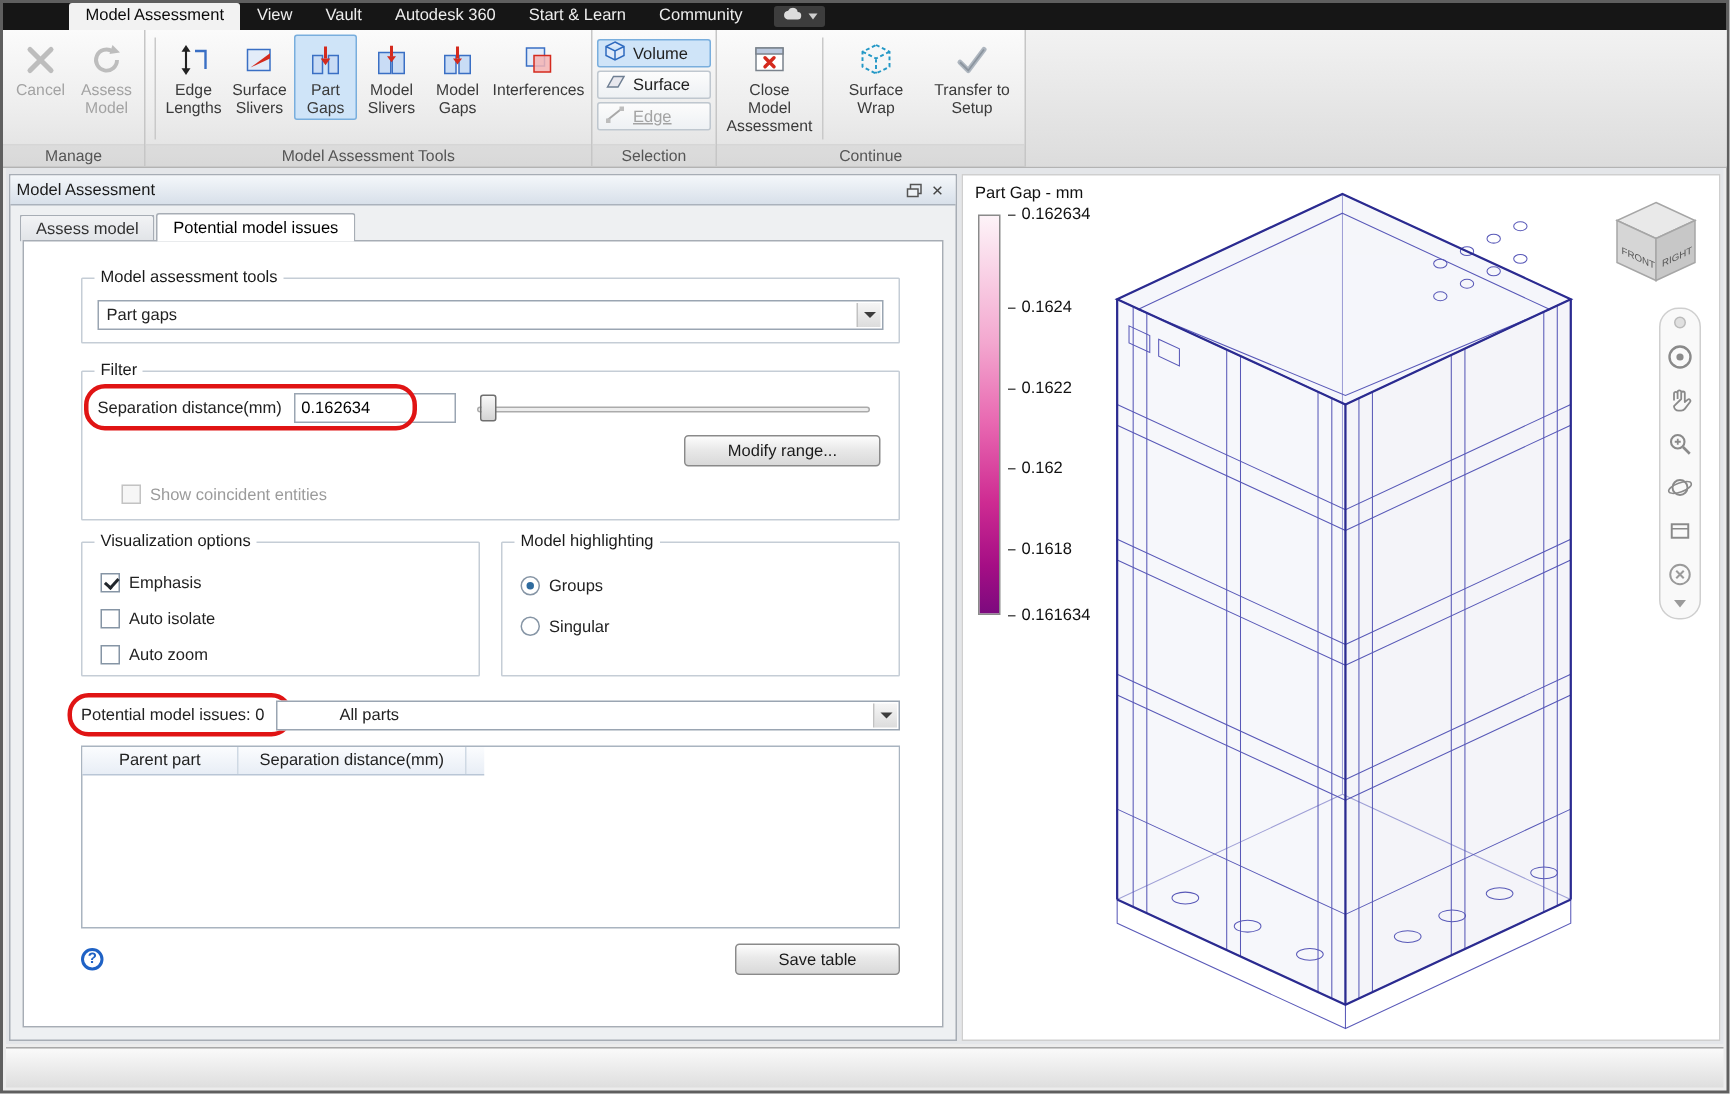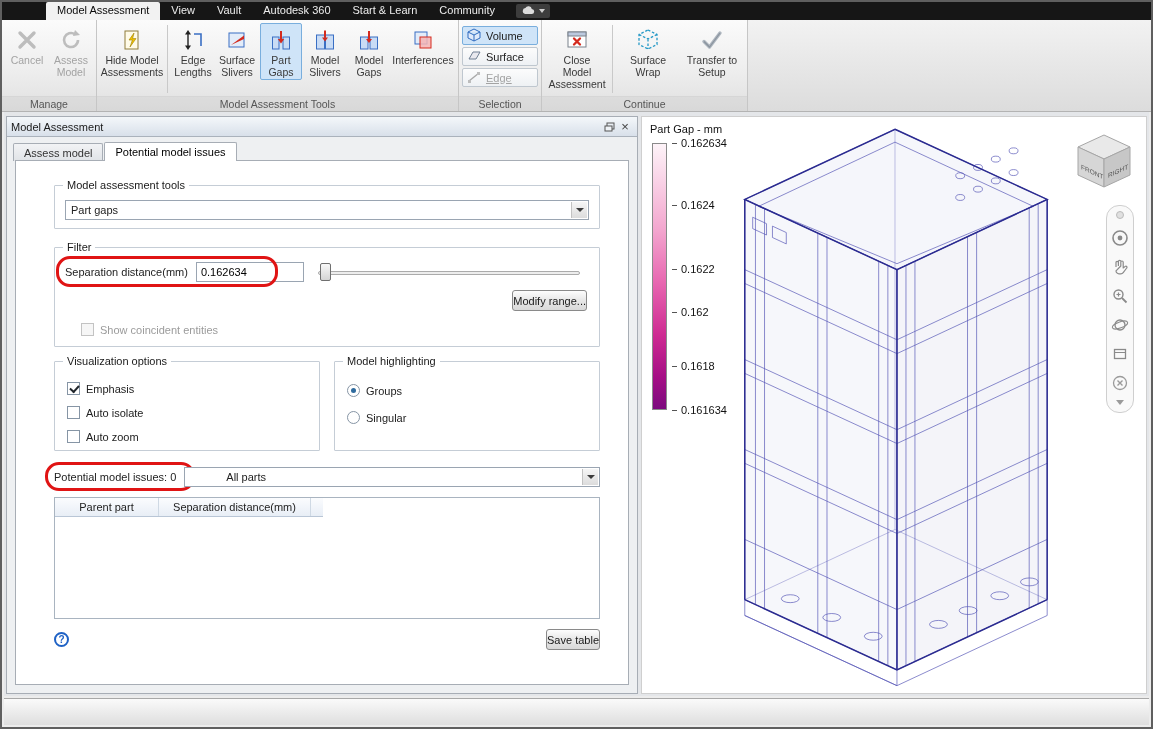--- a/index.html
+++ b/index.html
@@ -57,21 +57,21 @@
   .gb-filter { margin-bottom:14px; padding-bottom:10px; }
   .frow1 { display:flex; align-items:center; gap:6px; position:relative; }
   .seplabel { white-space:nowrap; padding-right:2px; }
   .sepinput { width:108px; height:20px; border:1px solid #9aa5b2; padding:0 4px; font:11px "Liberation Sans",sans-serif; }
   .slider { position:relative; width:262px; height:20px; margin-left:8px; flex:none; }
   .slider .track { position:absolute; left:0; right:0; top:9px; height:4px; background:#ededed; border:1px solid #ababab; border-radius:2px; }
   .slider .thumb { position:absolute; left:2px; top:1px; width:11px; height:18px; background:linear-gradient(#f8f8f8,#d4d4d4); border:1px solid #6f6f6f; border-radius:2px; }
   .frow2 { display:flex; justify-content:flex-end; margin:8px 2px 0 0; }
   .frow3 { margin-top:12px; }
 
-  .btn { height:21px; padding:0 0; background:linear-gradient(#fdfdfd,#e9e9e9 45%,#d9d9d9); border:1px solid #8a8a8a; border-radius:3px; font-size:11px; color:#1a1a1a; display:inline-flex; align-items:center; cursor:default; }
+  .btn { height:21px; padding:0 28px; background:linear-gradient(#fdfdfd,#e9e9e9 45%,#d9d9d9); border:1px solid #8a8a8a; border-radius:3px; font-size:11px; color:#1a1a1a; display:inline-flex; align-items:center; cursor:default; }
 
   .check-row, .radio-row { display:flex; align-items:center; gap:6px; font-size:11px; cursor:default; }
   .checkbox { width:13px; height:13px; border:1px solid #8695a5; background:#fff; position:relative; flex:none; }
   .check-row.on .checkbox::after { content:""; position:absolute; left:2px; top:2px; width:7px; height:4px; border-left:2px solid #21262c; border-bottom:2px solid #21262c; transform:rotate(-48deg); }
   .check-row.disabled { color:#9b9b9b;margin-left:16px; }
   .check-row.disabled .checkbox { border-color:#c3c3c3; background:#f6f6f6; }
   .radio { width:13px; height:13px; border:1px solid #8695a5; border-radius:50%; background:#fff; position:relative; flex:none; }
   .radio-row.on .radio::after { content:""; position:absolute; left:3px; top:3px; width:5px; height:5px; border-radius:50%; background:#2f6b9e; }
 
   .gb-row { display:flex; gap:14px; margin-bottom:16px; }
@@ -161,29 +161,20 @@
               </svg>
           </span>
           <span class="rlabel">Assess Model</span>
         </div>
       </div>
       <div class="rgl">Manage</div>
     </div>
 
     <div class="rgroup">
       <div class="rbuttons">
-        <div class="rbtn wbtn">
-          <span class="ricon">
-            <svg width="24" height="24" viewBox="0 0 24 24">
-                <rect x="5" y="3" width="13" height="18" fill="#fffbe8" stroke="#8f7d3a"></rect>
-                <path d="M14 5 l-5 7 h3.4 l-2.4 7 6-8.4 h-3.4 z" fill="#f3c200" stroke="#9a7d00" stroke-width="0.6"></path>
-              </svg>
-          </span>
-          <span class="rlabel">Hide Model Assessments</span>
-        </div>
         <div class="rsep"></div>
         <div class="rbtn">
           <span class="ricon">
             <svg width="24" height="24" viewBox="0 0 24 24">
                 <path d="M7 5 v14" stroke="#222" stroke-width="1.4"></path>
                 <path d="M7 2 l-3 4.5 h6 z" fill="#222"></path>
                 <path d="M7 22 l-3 -4.5 h6 z" fill="#222"></path>
                 <path d="M13 6 h7 v12" stroke="#3a6fc4" stroke-width="1.6" fill="none"></path>
               </svg>
           </span>
@@ -431,21 +422,21 @@
         <div class="lbar"></div>
         <div class="lticks">
           <span class="ltick" style="top:-6px">
               <i></i>
               <span>0.162634</span>
             </span>
           <span class="ltick" style="top:56px">
               <i></i>
               <span>0.1624</span>
             </span>
-          <span class="ltick" style="top:120px">
+          <span class="ltick" style="top:110px">
               <i></i>
               <span>0.1622</span>
             </span>
           <span class="ltick" style="top:163px">
               <i></i>
               <span>0.162</span>
             </span>
           <span class="ltick" style="top:217px">
               <i></i>
               <span>0.1618</span>

